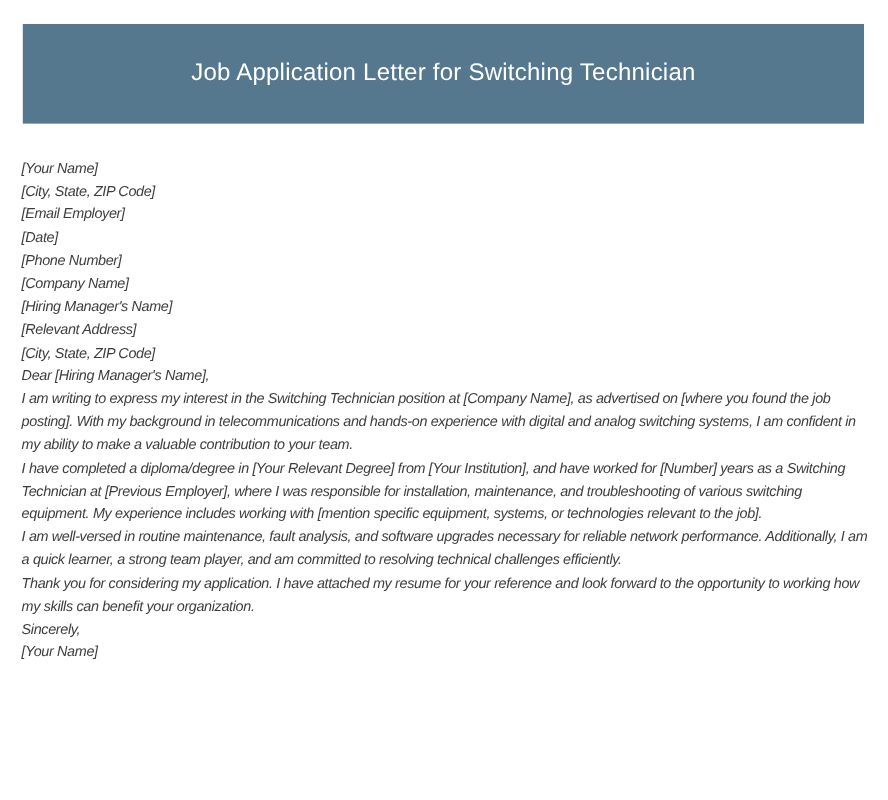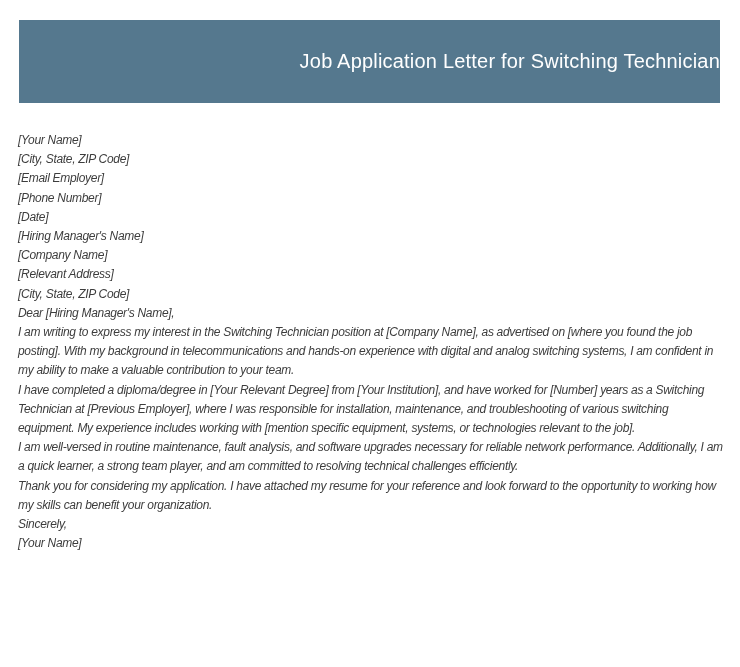--- a/index.html
+++ b/index.html
@@ -17,21 +17,21 @@
     width: 740px;
     height: 667px;
     background: #ffffff;
   }
   .title-band {
     margin: 20px 20px 0 19px;
     width: 701px;
     height: 83px;
     display: flex;
     align-items: center;
-    justify-content: flex-end;
+    justify-content: center;
   }
   .title {
     margin: 0;
     font-size: 20px;
     font-weight: 400;
     letter-spacing: 0.2px;
     white-space: nowrap;
   }
   .letter {
     margin: 28px 16px 0 18px;
@@ -54,24 +54,24 @@
 
   <div class="title-band" style="background-color: rgb(85, 120, 142);">
     <h1 class="title" style="color: rgb(255, 255, 255);">Job Application Letter for Switching Technician</h1>
   </div>
 
   <div class="letter" style="color: rgb(61, 61, 61);">
 
     <div class="line">[Your Name]</div>
     <div class="line">[City, State, ZIP Code]</div>
     <div class="line">[Email Employer]</div>
+    <div class="line">[Date]</div>
     <div class="line">[Phone Number]</div>
-    <div class="line">[Date]</div>
+    <div class="line">[Company Name]</div>
     <div class="line">[Hiring Manager's Name]</div>
-    <div class="line">[Company Name]</div>
     <div class="line">[Relevant Address]</div>
     <div class="line">[City, State, ZIP Code]</div>
     <div class="line">Dear [Hiring Manager's Name],</div>
 
     <p class="para">I am writing to express my interest in the Switching Technician position at [Company Name], as advertised on [where you found the job posting]. With my background in telecommunications and hands-on experience with digital and analog switching systems, I am confident in my ability to make a valuable contribution to your team.</p>
     <p class="para">I have completed a diploma/degree in [Your Relevant Degree] from [Your Institution], and have worked for [Number] years as a Switching Technician at [Previous Employer], where I was responsible for installation, maintenance, and troubleshooting of various switching equipment. My experience includes working with [mention specific equipment, systems, or technologies relevant to the job].</p>
     <p class="para">I am well-versed in routine maintenance, fault analysis, and software upgrades necessary for reliable network performance. Additionally, I am a quick learner, a strong team player, and am committed to resolving technical challenges efficiently.</p>
     <p class="para">Thank you for considering my application. I have attached my resume for your reference and look forward to the opportunity to working how my skills can benefit your organization.</p>
 
     <div class="line">Sincerely,</div>

